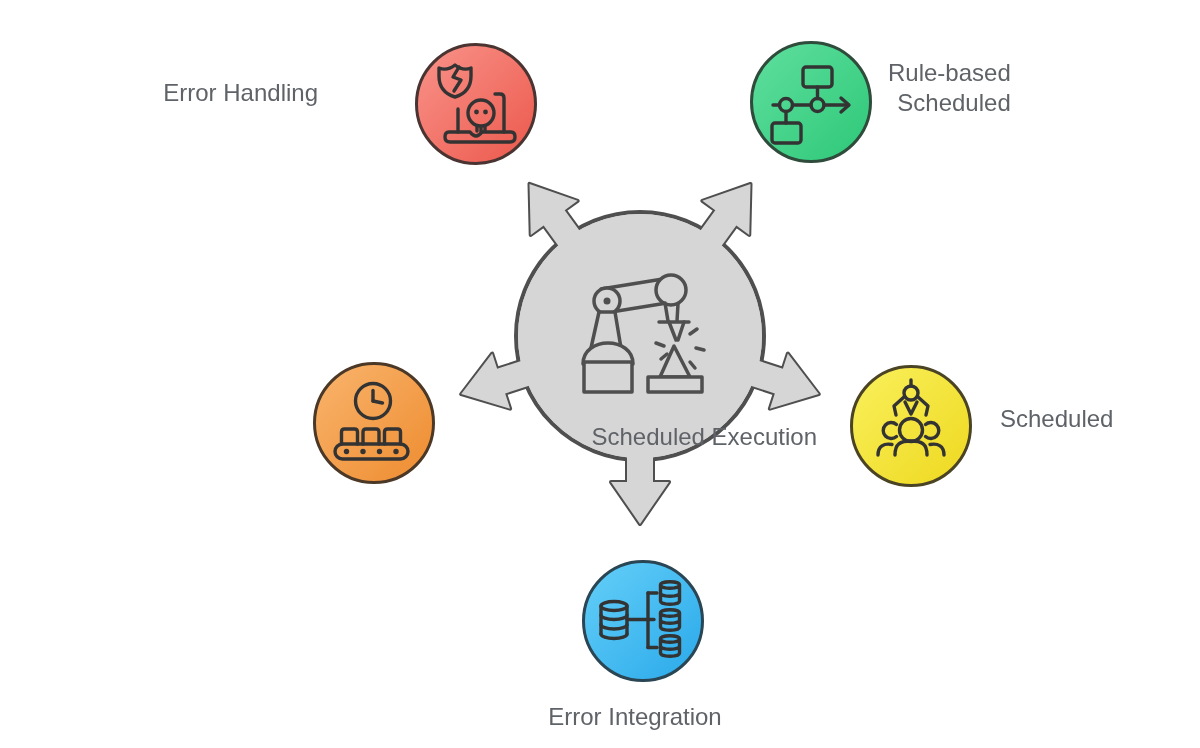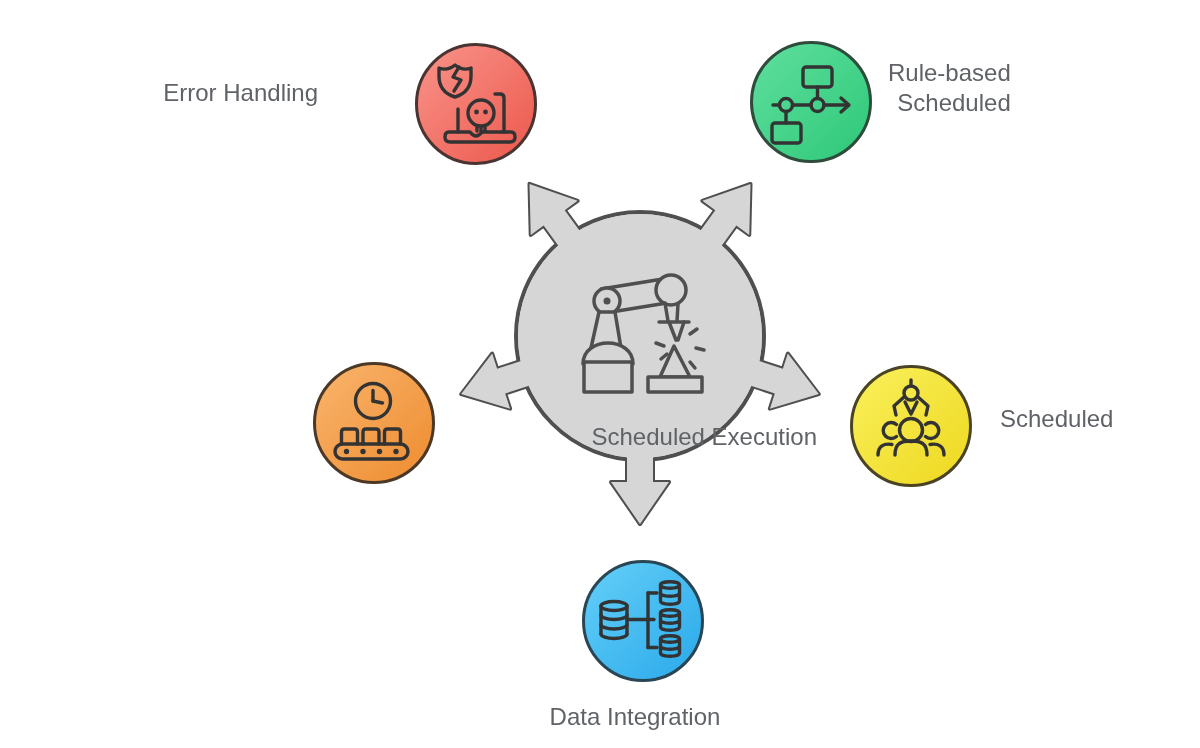--- a/index.html
+++ b/index.html
@@ -176,16 +176,16 @@
       <path class="ic" d="M66,87.5 L75,87.5"></path>
       <ellipse class="ic" cx="88" cy="25" rx="9.5" ry="3.2"></ellipse>
       <path class="ic" d="M78.5,25 L78.5,41 M97.5,25 L97.5,41 M78.5,41 a9.5,3.2 0 0 0 19,0 M78.5,33 a9.5,3.2 0 0 0 19,0"></path>
       <ellipse class="ic" cx="88" cy="53" rx="9.5" ry="3.2"></ellipse>
       <path class="ic" d="M78.5,53 L78.5,67 M97.5,53 L97.5,67 M78.5,67 a9.5,3.2 0 0 0 19,0 M78.5,60 a9.5,3.2 0 0 0 19,0"></path>
       <ellipse class="ic" cx="88" cy="79" rx="9.5" ry="3.2"></ellipse>
       <path class="ic" d="M78.5,79 L78.5,93 M97.5,79 L97.5,93 M78.5,93 a9.5,3.2 0 0 0 19,0 M78.5,86 a9.5,3.2 0 0 0 19,0"></path>
     </svg>
   </div>
   <div class="label label-data">
-    <span>Data Integration</span>
+    <span>Error Integration</span>
   </div>
 
 </div>
 
 </body></html>

